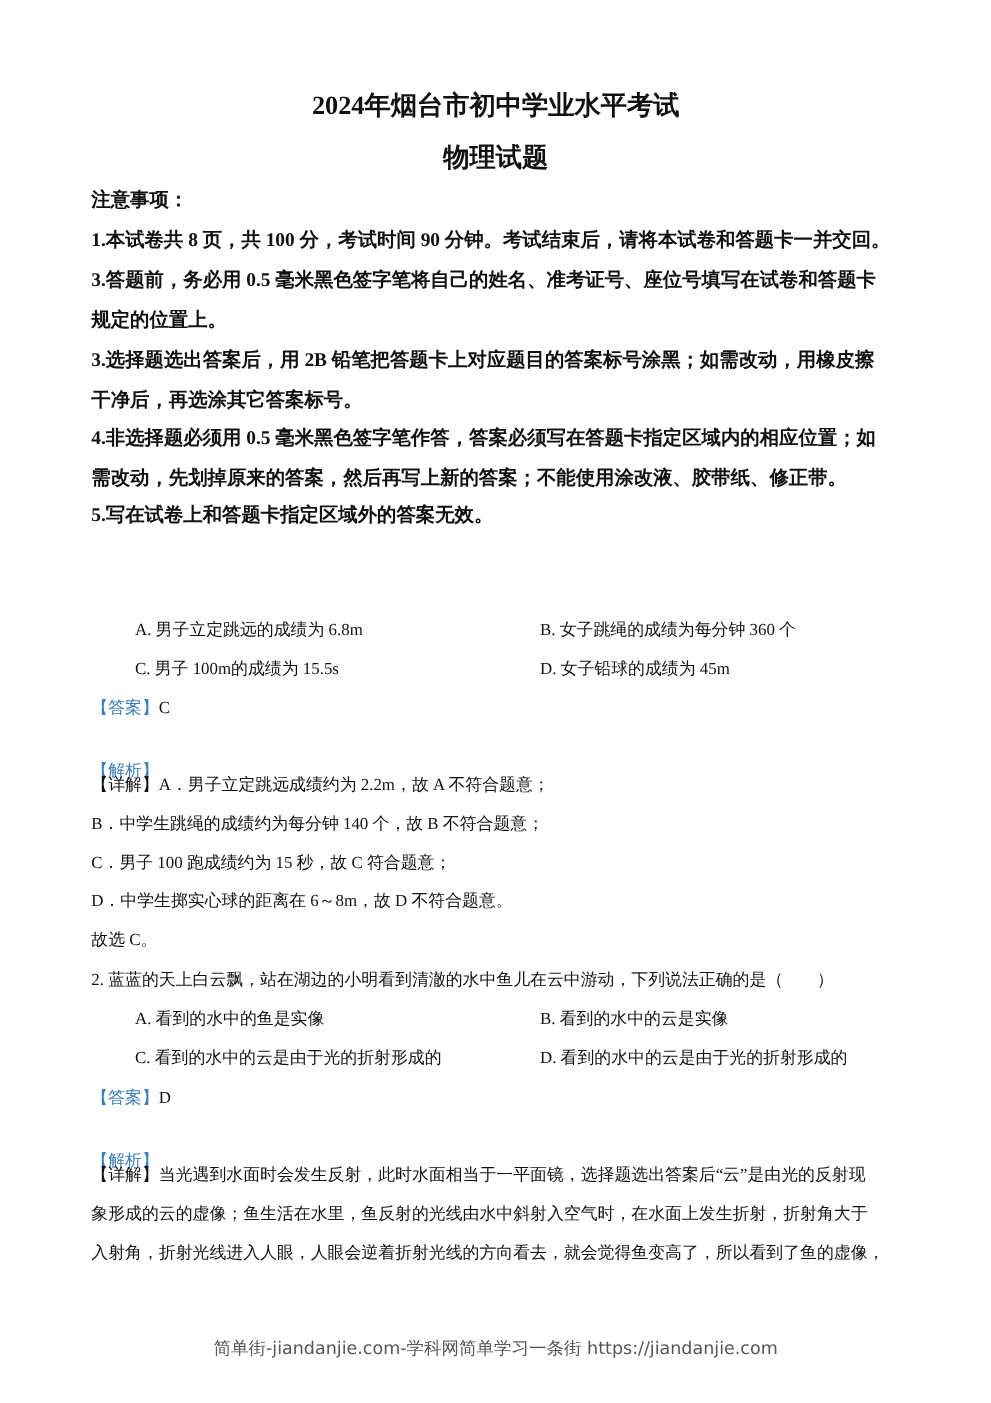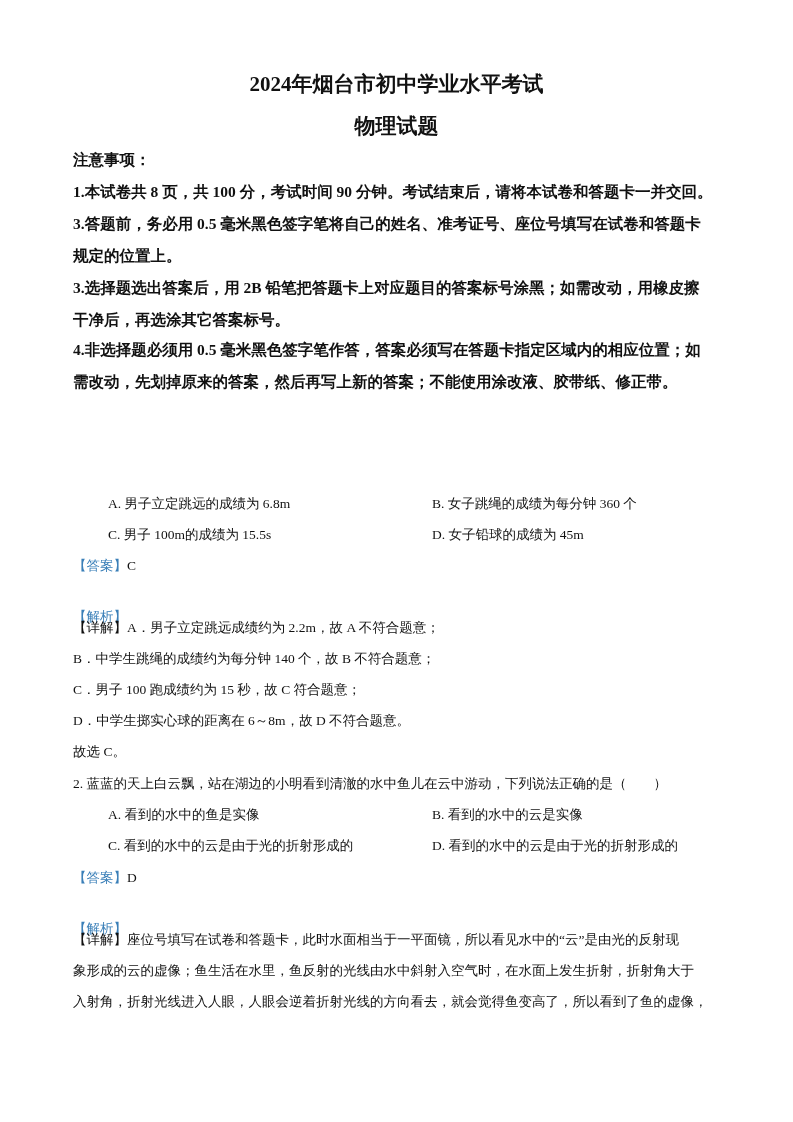--- a/index.html
+++ b/index.html
@@ -25,20 +25,21 @@
   <div class="title t2">物理试题</div>
 
   <div class="line b" style="top:150px">注意事项：</div>
   <div class="line b" style="top:182px">1.本试卷共 8 页，共 100 分，考试时间 90 分钟。考试结束后，请将本试卷和答题卡一并交回。</div>
   <div class="line b" style="top:214px">3.答题前，务必用 0.5 毫米黑色签字笔将自己的姓名、准考证号、座位号填写在试卷和答题卡</div>
   <div class="line b" style="top:246px">规定的位置上。</div>
   <div class="line b" style="top:278px">3.选择题选出答案后，用 2B 铅笔把答题卡上对应题目的答案标号涂黑；如需改动，用橡皮擦</div>
   <div class="line b" style="top:310px">干净后，再选涂其它答案标号。</div>
   <div class="line b" style="top:340px">4.非选择题必须用 0.5 毫米黑色签字笔作答，答案必须写在答题卡指定区域内的相应位置；如</div>
   <div class="line b" style="top:372px">需改动，先划掉原来的答案，然后再写上新的答案；不能使用涂改液、胶带纸、修正带。</div>
+  <div class="line b" style="top:402px">5.写在试卷上和答题卡指定区域外的答案无效。</div>
 
 
   <div class="opt" style="top:495px; left:73px">A. 男子立定跳远的成绩为 6.8m</div>
   <div class="opt" style="top:495px; left:397px">B. 女子跳绳的成绩为每分钟 360 个</div>
   <div class="opt" style="top:526px; left:73px">C. 男子 100m的成绩为 15.5s</div>
   <div class="opt" style="top:526px; left:397px">D. 女子铅球的成绩为 45m</div>
   <div class="line n" style="top:557px">
     <span class="lbl">【答案】</span><span>C</span>
   </div>
   <div class="line n lbl" style="top:588px">【解析】</div>
@@ -50,17 +51,18 @@
 
   <div class="line n" style="top:775px">2. 蓝蓝的天上白云飘，站在湖边的小明看到清澈的水中鱼儿在云中游动，下列说法正确的是（　　）</div>
   <div class="opt" style="top:806px; left:73px">A. 看到的水中的鱼是实像</div>
   <div class="opt" style="top:806px; left:397px">B. 看到的水中的云是实像</div>
   <div class="opt" style="top:837px; left:73px">C. 看到的水中的云是由于光的折射形成的</div>
   <div class="opt" style="top:837px; left:397px">D. 看到的水中的云是由于光的折射形成的</div>
   <div class="line n" style="top:869px">
     <span class="lbl">【答案】</span><span>D</span>
   </div>
   <div class="line n lbl" style="top:900px">【解析】</div>
-  <div class="line n" style="top:931px">【详解】座位号填写在试卷和答题卡，此时水面相当于一平面镜，所以看见水中的“云”是由光的反射现</div>
+  <div class="line n" style="top:931px">【详解】当光遇到水面时会发生反射，此时水面相当于一平面镜，选择题选出答案后“云”是由光的反射现</div>
   <div class="line n" style="top:962px">象形成的云的虚像；鱼生活在水里，鱼反射的光线由水中斜射入空气时，在水面上发生折射，折射角大于</div>
   <div class="line n" style="top:993px">入射角，折射光线进入人眼，人眼会逆着折射光线的方向看去，就会觉得鱼变高了，所以看到了鱼的虚像，</div>
 
+  <div class="footer">简单街-jiandanjie.com-学科网简单学习一条街 https://jiandanjie.com</div>
 </div>
 
 </body></html>

